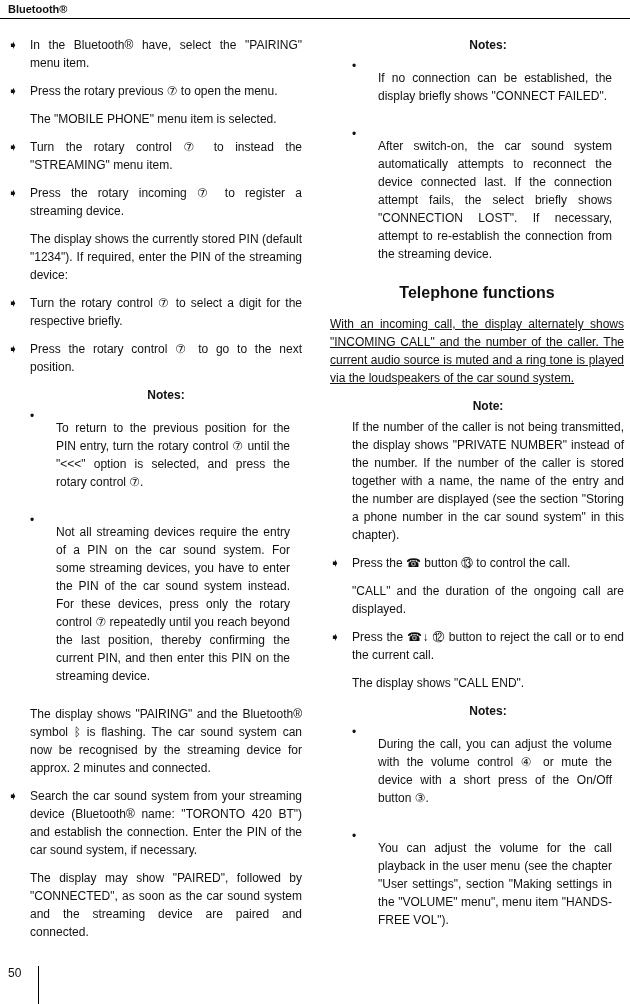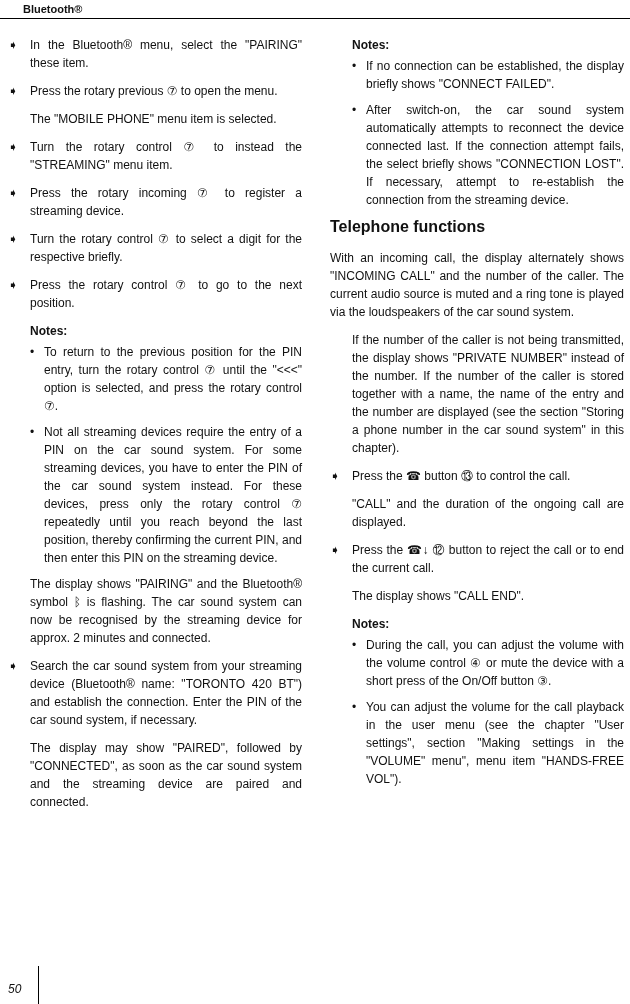--- a/index.html
+++ b/index.html
@@ -11,21 +11,21 @@
     height: 1004px;
     background: #ffffff;
     color: #111111;
     font-family: "Liberation Sans", sans-serif;
     position: relative;
     overflow: hidden;
   }
   .page-header {
     position: absolute;
     top: 3px;
-    left: 23px;
+    left: 8px;
     font-size: 11px;
     font-weight: bold;
   }
   .header-rule {
     position: absolute;
     top: 18px;
     left: 0;
     width: 630px;
     height: 1px;
     background: #000000;
@@ -56,55 +56,57 @@
     flex: 1;
     text-align: justify;
   }
   .para {
     margin: 0 0 10px 22px;
     text-align: justify;
   }
   .para-flush {
     margin: 0 0 10px 0;
     text-align: justify;
+    text-decoration: underline;
   }
   .note-label {
     margin: 0 0 3px 22px;
     font-weight: bold;
+    text-align: center;
   }
   .note-item {
     display: flex;
     margin: 0 0 8px 22px;
   }
   .note-item .dot {
     width: 14px;
     flex: none;
   }
   .note-item p {
-    margin: 0;
+    margin: 12px;
     flex: 1;
     text-align: justify;
   }
   .h1 {
     font-size: 16px;
     font-weight: bold;
     margin: 8px 0 12px 0;
     line-height: 20px;
+    text-align: center;
   }
   .h2 {
     font-size: 12px;
     font-weight: bold;
     margin: 0 0 6px 0;
   }
   .page-number {
     position: absolute;
     left: 8px;
-    bottom: 8px;
-    font-size: 12px;
-    font-style: italic;
+    bottom: 24px;
+    font-size: 12px;
   }
   .footer-rule {
     position: absolute;
     left: 38px;
     bottom: 0;
     width: 1px;
     height: 38px;
     background: #000000;
   }
 </style>
@@ -113,40 +115,41 @@
 
 <div class="page-header">Bluetooth®</div>
 <div class="header-rule"></div>
 
 <div class="content">
 
   <div class="col">
 
     <div class="bullet-item">
       <span class="arrow">➧</span>
-      <p>In the Bluetooth® menu, select the "PAIRING" these item.</p>
+      <p>In the Bluetooth® have, select the "PAIRING" menu item.</p>
     </div>
 
     <div class="bullet-item">
       <span class="arrow">➧</span>
       <p>Press the rotary previous ⑦ to open the menu.</p>
     </div>
 
     <p class="para">The "MOBILE PHONE" menu item is selected.</p>
 
     <div class="bullet-item">
       <span class="arrow">➧</span>
       <p>Turn the rotary control ⑦ to instead the "STREAMING" menu item.</p>
     </div>
 
     <div class="bullet-item">
       <span class="arrow">➧</span>
       <p>Press the rotary incoming ⑦ to register a streaming device.</p>
     </div>
 
+    <p class="para">The display shows the currently stored PIN (default "1234"). If required, enter the PIN of the streaming device:</p>
 
     <div class="bullet-item">
       <span class="arrow">➧</span>
       <p>Turn the rotary control ⑦ to select a digit for the respective briefly.</p>
     </div>
 
     <div class="bullet-item">
       <span class="arrow">➧</span>
       <p>Press the rotary control ⑦ to go to the next position.</p>
     </div>
@@ -186,20 +189,21 @@
     <div class="note-item">
       <span class="dot">•</span>
       <p>After switch-on, the car sound system automatically attempts to reconnect the device connected last. If the connection attempt fails, the select briefly shows "CONNECTION LOST". If necessary, attempt to re-establish the connection from the streaming device.</p>
     </div>
 
     <h1 class="h1">Telephone functions</h1>
 
 
     <p class="para-flush">With an incoming call, the display alternately shows "INCOMING CALL" and the number of the caller. The current audio source is muted and a ring tone is played via the loudspeakers of the car sound system.</p>
 
+    <p class="note-label">Note:</p>
 
     <p class="para">If the number of the caller is not being transmitted, the display shows "PRIVATE NUMBER" instead of the number. If the number of the caller is stored together with a name, the name of the entry and the number are displayed (see the section "Storing a phone number in the car sound system" in this chapter).</p>
 
     <div class="bullet-item">
       <span class="arrow">➧</span>
       <p>Press the ☎ button ⑬ to control the call.</p>
     </div>
 
     <p class="para">"CALL" and the duration of the ongoing call are displayed.</p>
 

